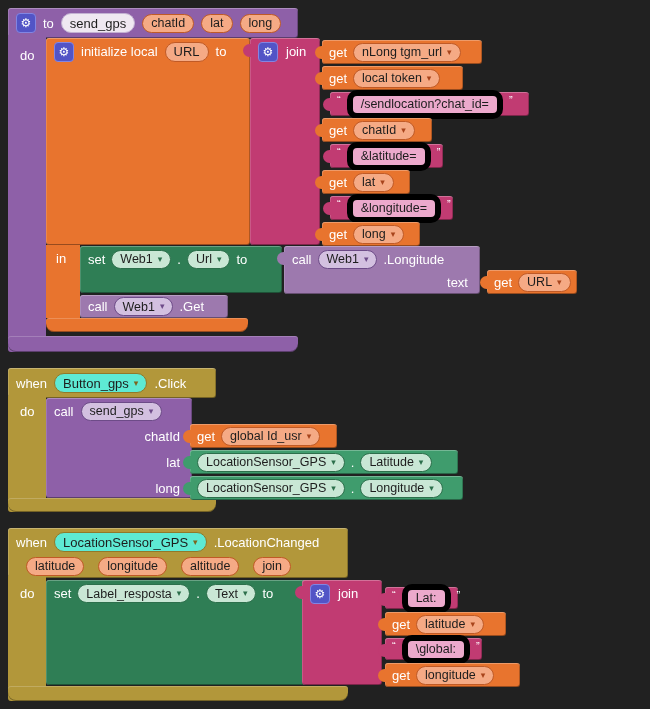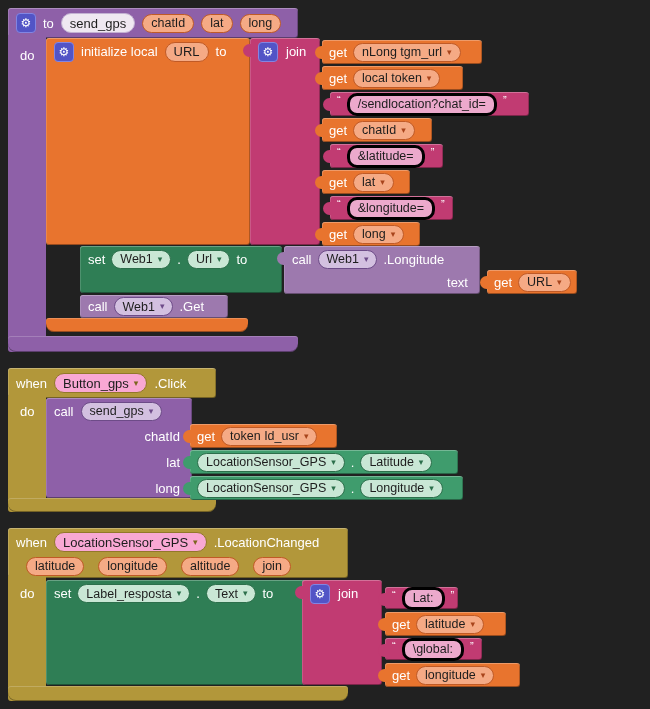--- a/index.html
+++ b/index.html
@@ -18,24 +18,24 @@
   .c-dgreen{background:#2f7e55;}
   .c-green{background:#3f9c6d;}
   .plug::before{content:"";position:absolute;left:-7px;top:6px;width:8px;height:13px;
                 border-radius:7px 0 0 7px;background:inherit;}
   .row{display:flex;align-items:center;gap:7px;padding:0 8px;height:28px;}
   .row.tight{height:24px;gap:6px;padding:0 7px;}
   .pill{display:inline-flex;align-items:center;gap:5px;padding:0 8px;height:18px;
         border-radius:10px;color:#1d1d1d;white-space:nowrap;}
   .pill-white{background:#efe8f1;border:1px solid #c3b1d2;}
   .pill-salmon{background:#f5aa85;border:1px solid #c05a26;}
-  .pill-cream{background:#f9a8d4;border:1px solid #91782a;}
+  .pill-cream{background:#5eead4;border:1px solid #91782a;}
   .pill-mint{background:#c9e7d5;border:1px solid #2c6f4b;}
   .pill-lav{background:#d3c0e0;border:1px solid #6d4b88;}
-  .pill-pink{background:#eca9cc;border:3px solid #000000;}
+  .pill-pink{background:#eca9cc;border:6px solid #000000;}
   .pill-sm{height:17px;font-size:12.5px;}
   .tri{font-size:9px;line-height:1;}
   .tri-o{color:#a8441c;} .tri-g{color:#2c6f4b;} .tri-p{color:#6d4b88;} .tri-c{color:#7c6520;}
   .gear{display:inline-flex;align-items:center;justify-content:center;width:18px;height:18px;
         background:#5254c6;border:1px solid #8285e2;border-radius:4px;color:#fff;
         font-size:12px;flex:0 0 auto;}
   .quote{font-size:11px;line-height:1;align-self:flex-start;margin-top:3px;color:#fff;}
   .arglabel{position:absolute;right:12px;height:20px;display:flex;align-items:center;}
   .kw{color:#fff;}
 </style>
@@ -70,20 +70,23 @@
   <div class="block c-orange" style="left:46px;top:38px;width:204px;height:207px;">
     <div class="row" style="height:27px;">
       <span class="gear">⚙</span>
       <span class="kw">initialize local</span>
       <span class="pill pill-salmon">
           <span>URL</span>
         </span>
       <span class="kw">to</span>
     </div>
   </div>
+  <div class="block c-orange" style="left:46px;top:245px;width:34px;height:73px;box-shadow:none;border-radius:0;">
+    <div style="padding:6px 0 0 10px;" class="kw">in</div>
+  </div>
   <div class="bar c-orange" style="left:46px;top:318px;width:202px;height:14px;"></div>
 
   <div class="block c-magenta plug" style="left:250px;top:38px;width:70px;height:207px;">
     <div class="row" style="height:27px;gap:8px;">
       <span class="gear">⚙</span>
       <span class="kw">join</span>
     </div>
   </div>
 
   <div class="block c-orange plug" style="left:322px;top:40px;width:160px;height:24px;">
@@ -239,21 +242,21 @@
         <span>lat</span>
       </div>
     <div class="arglabel" style="top:80px;">
         <span>long</span>
       </div>
   </div>
   <div class="block c-orange plug" style="left:190px;top:424px;width:147px;height:24px;">
     <div class="row tight">
         <span class="kw">get</span>
       <span class="pill pill-salmon pill-sm">
-          <span>token Id_usr</span>
+          <span>global Id_usr</span>
           <span class="tri tri-o">▾</span>
         </span>
     </div>
   </div>
   <div class="block c-green plug" style="left:190px;top:450px;width:268px;height:24px;">
     <div class="row tight">
       <span class="pill pill-mint pill-sm">
           <span>LocationSensor_GPS</span>
           <span class="tri tri-g">▾</span>
         </span>

